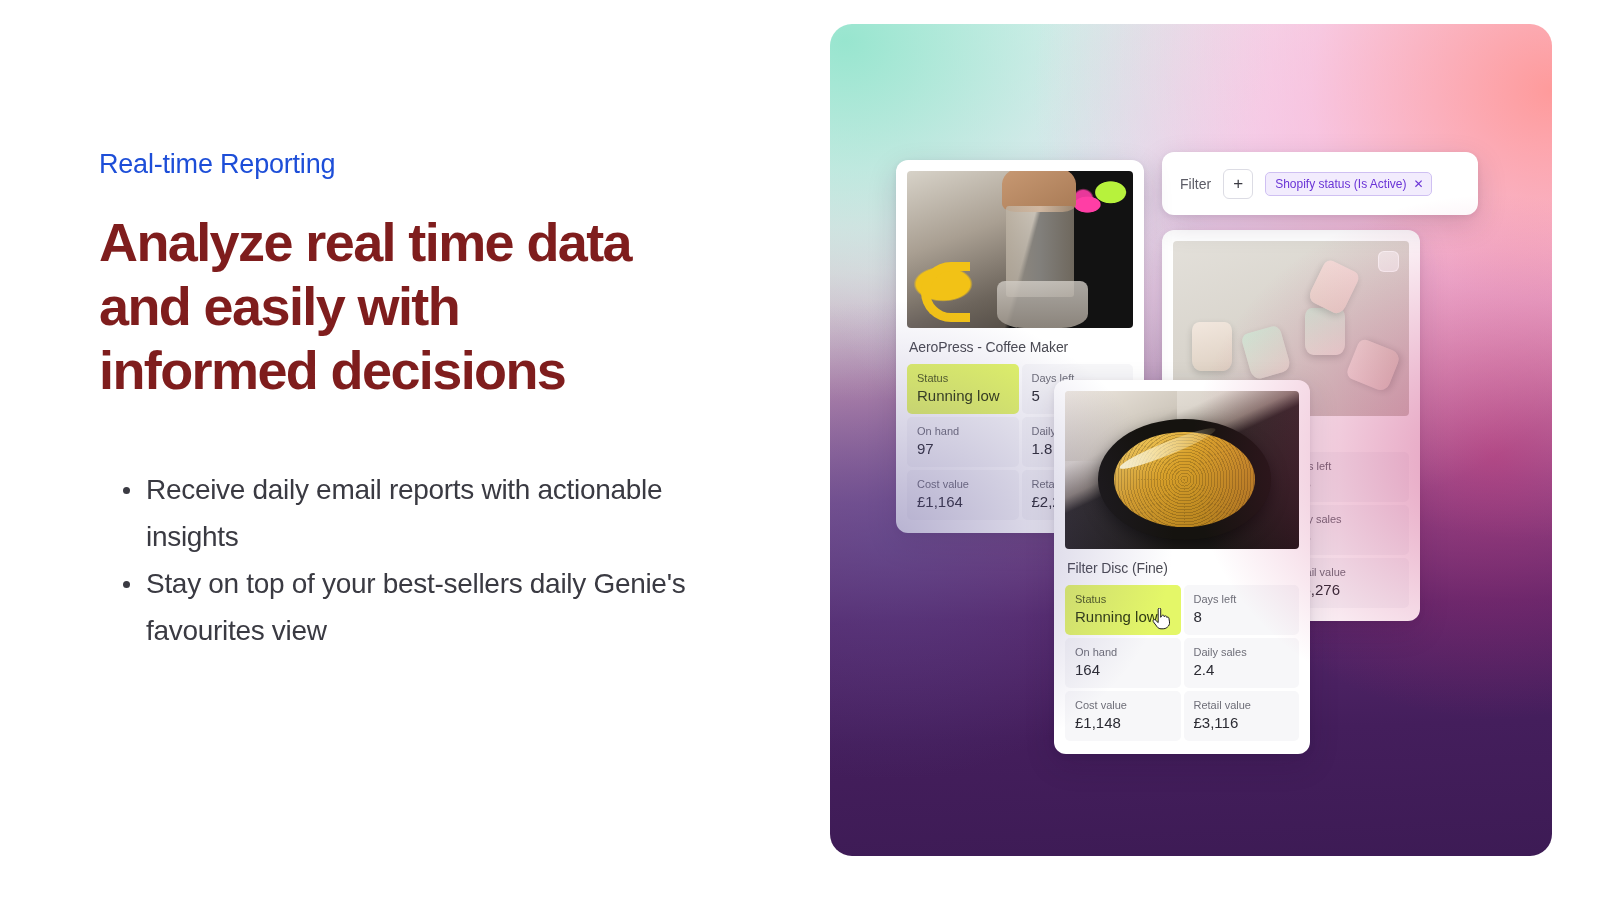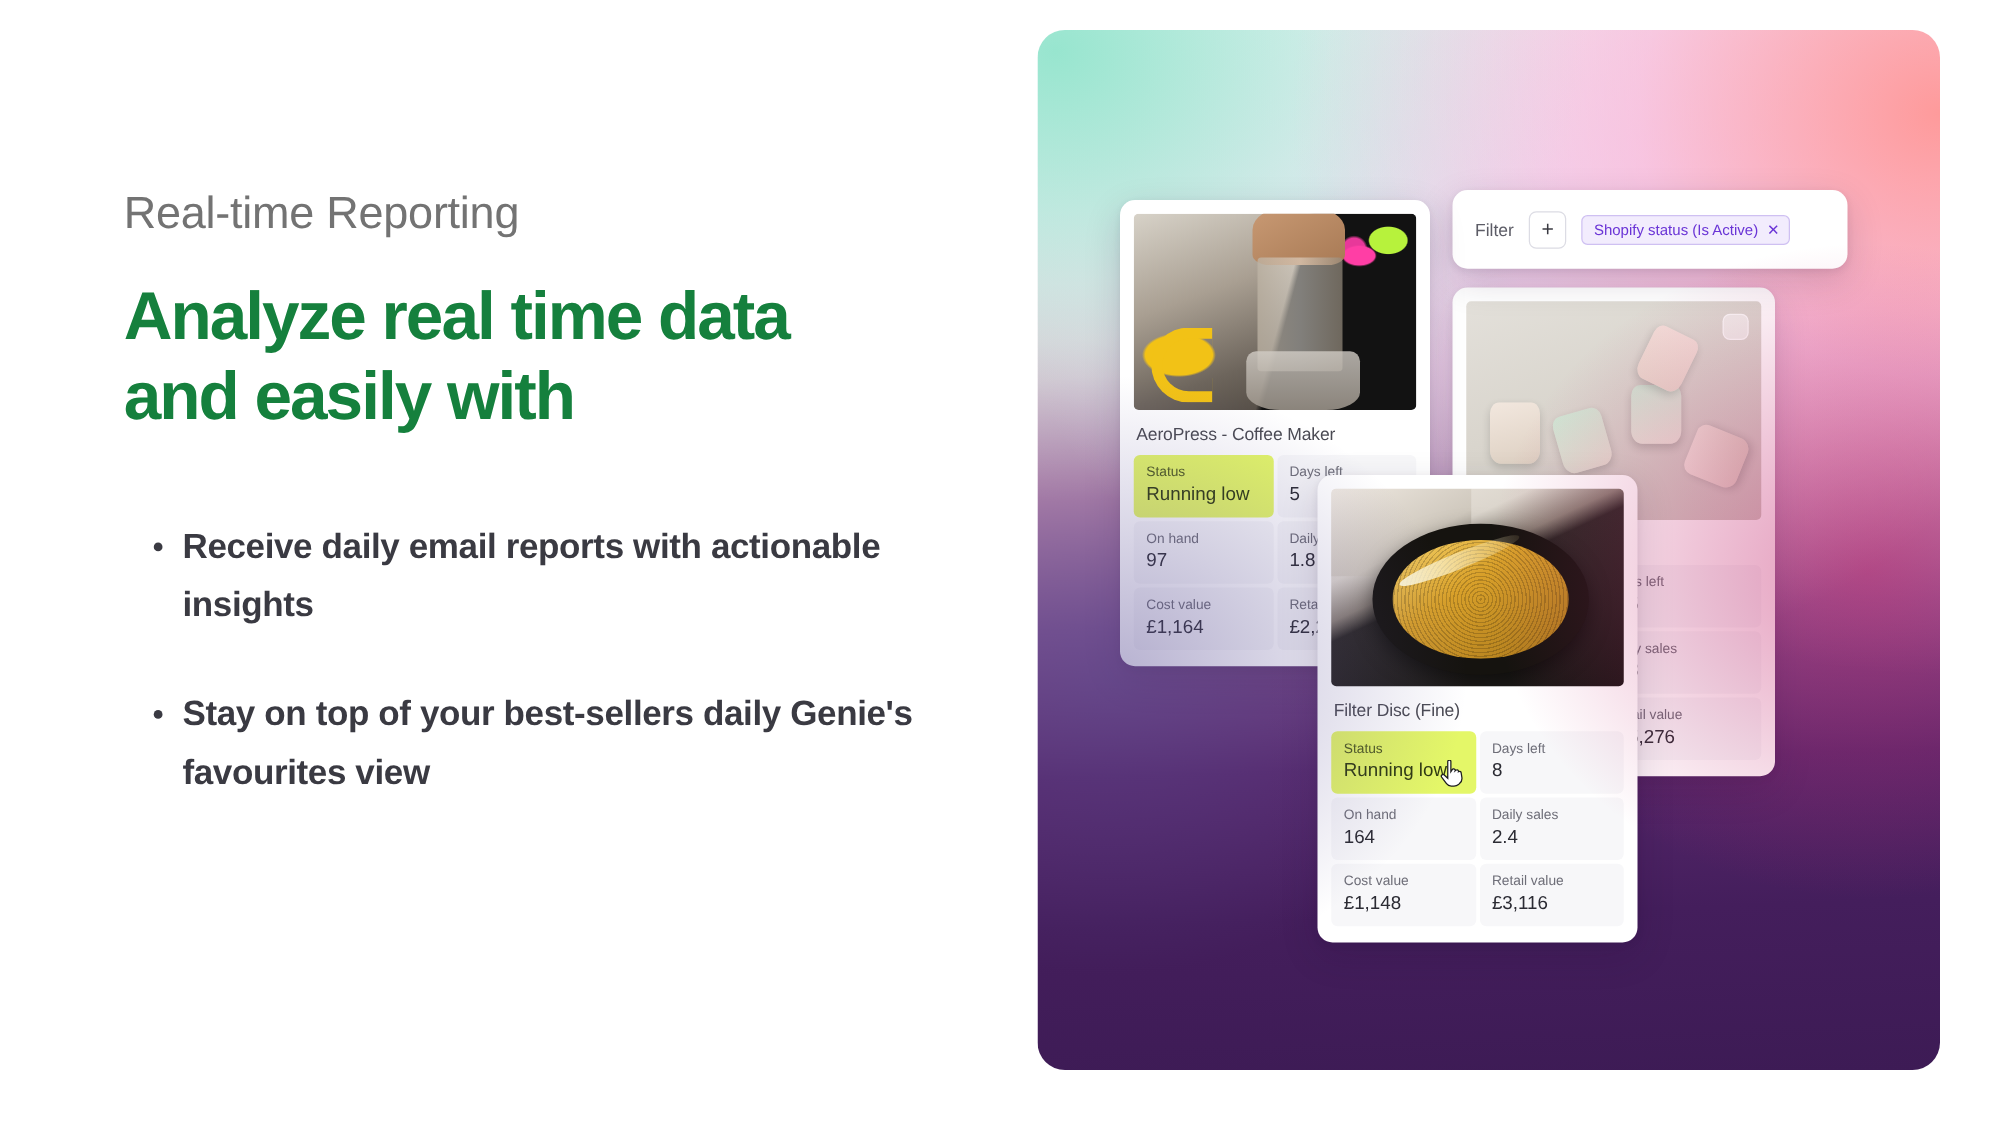--- a/index.html
+++ b/index.html
@@ -11,47 +11,46 @@
   }
   .page { position: relative; width: 1600px; height: 900px; display: flex; }
 
   
   .left-col {
     width: 830px; height: 900px;
     padding: 148px 0 0 99px;
     position: relative;
   }
   .eyebrow {
-    font-size: 36px;
+    font-size: 27px;
     line-height: 1.2;
     font-weight: 400;
-    color: #737373;
+    color: #1d4ed8;
     letter-spacing: -0.2px;
     margin-bottom: 30px;
   }
   .headline {
     font-size: 54px;
     line-height: 64px;
     font-weight: 700;
-    color: #15803d;
+    color: #7f1d1d;
     letter-spacing: -1.6px;
     max-width: 640px;
     margin-bottom: 64px;
   }
   .headline .line { display: block; }
   .bullets { list-style: none; max-width: 660px; }
   .bullets li {
     position: relative;
     padding-left: 47px;
     font-size: 28px;
     line-height: 47px;
     color: #3a3a42;
-    font-weight: 700;
+    font-weight: 400;
     letter-spacing: -0.3px;
-    margin-top: 40px;
   }
   .bullets li::before {
     content: "";
     position: absolute;
     left: 24px; top: 21px;
     width: 7px; height: 7px;
     border-radius: 50%;
     background: #3a3a42;
   }
 
@@ -287,20 +286,21 @@
 <body>
 
 <div class="page">
 
   <div class="left-col">
     <div class="eyebrow">Real-time Reporting</div>
 
     <h1 class="headline">
       <span class="line">Analyze real time data</span>
       <span class="line">and easily with</span>
+      <span class="line">informed decisions</span>
     </h1>
 
     <ul class="bullets">
       <li>Receive daily email reports with actionable insights</li>
       <li>Stay on top of your best-sellers daily Genie's favourites view</li>
     </ul>
   </div>
 
   <div class="right-col">
     <div class="gradient-panel">

